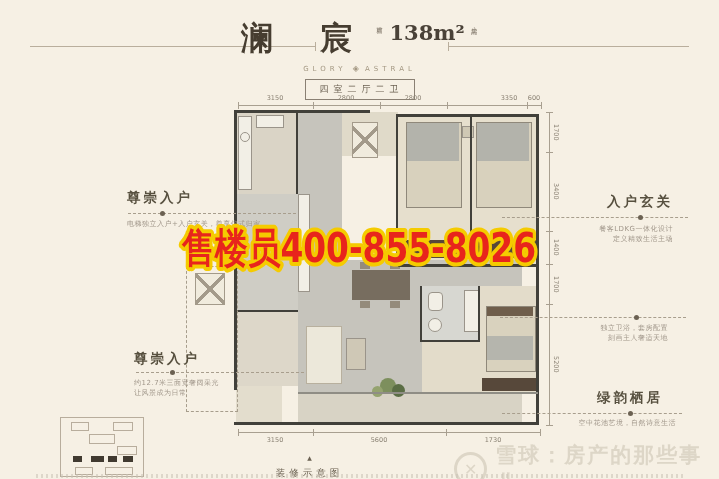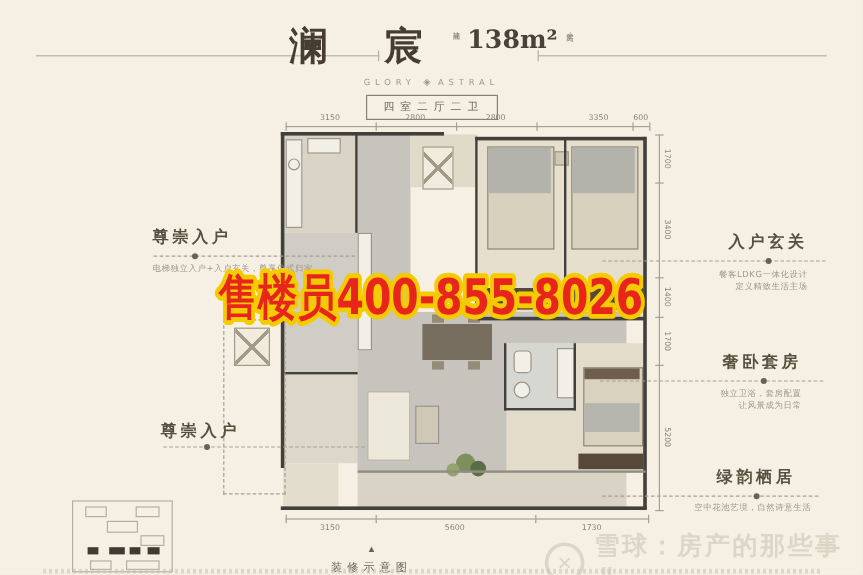--- a/index.html
+++ b/index.html
@@ -73,21 +73,21 @@
   <div class="dimline" style="left:238px;top:105px;width:303px;height:1px;"></div>
   <div class="dimtick" style="left:238px;top:102px;width:1px;height:7px;"></div>
   <div class="dimtick" style="left:313px;top:102px;width:1px;height:7px;"></div>
   <div class="dimtick" style="left:380px;top:102px;width:1px;height:7px;"></div>
   <div class="dimtick" style="left:447px;top:102px;width:1px;height:7px;"></div>
   <div class="dimtick" style="left:527px;top:102px;width:1px;height:7px;"></div>
   <div class="dimtick" style="left:541px;top:102px;width:1px;height:7px;"></div>
   <span class="dimnum" style="left:255px;top:94px;">3150</span>
   <span class="dimnum" style="left:326px;top:94px;">2800</span>
   <span class="dimnum" style="left:393px;top:94px;">2800</span>
-  <span class="dimnum" style="left:467px;top:94px;text-align:right;">3350</span>
+  <span class="dimnum" style="left:489px;top:94px;">3350</span>
   <span class="dimnum" style="left:514px;top:94px;">600</span>
 
   <div class="dimline" style="left:238px;top:432px;width:303px;height:1px;"></div>
   <div class="dimtick" style="left:238px;top:429px;width:1px;height:7px;"></div>
   <div class="dimtick" style="left:313px;top:429px;width:1px;height:7px;"></div>
   <div class="dimtick" style="left:446px;top:429px;width:1px;height:7px;"></div>
   <div class="dimtick" style="left:540px;top:429px;width:1px;height:7px;"></div>
   <span class="dimnum" style="left:255px;top:436px;">3150</span>
   <span class="dimnum" style="left:359px;top:436px;">5600</span>
   <span class="dimnum" style="left:473px;top:436px;">1730</span>
@@ -184,31 +184,34 @@
   <div class="ldot" style="left:638px;top:215px;"></div>
   <div class="leader" style="left:500px;top:317px;width:186px;"></div>
   <div class="ldot" style="left:634px;top:315px;"></div>
   <div class="leader" style="left:502px;top:413px;width:180px;"></div>
   <div class="ldot" style="left:628px;top:411px;"></div>
 
   <div class="feat-title" style="left:127px;top:189px;">尊崇入户</div>
   <div class="feat-desc" style="left:127px;top:219px;width:170px;">电梯独立入户+入户玄关，尊享仪式归家</div>
 
   <div class="feat-title" style="left:134px;top:350px;">尊崇入户</div>
+  <div class="feat-desc" style="left:134px;top:378px;width:150px;">
+    <span style="display:block;">约12.7米三面宽奢阔采光</span>
+    <span style="display:block;">让风景成为日常</span>
+  </div>
 
   <div class="feat-title ta-r" style="left:545px;top:193px;width:128px;">入户玄关</div>
   <div class="feat-desc ta-r" style="left:545px;top:224px;width:128px;">
     <span style="display:block;">餐客LDKG一体化设计</span>
     <span style="display:block;">定义精致生活主场</span>
   </div>
 
-  <div class="feat-title ta-r" style="left:540px;top:293px;width:128px;">奢卧套房</div>
   <div class="feat-desc ta-r" style="left:540px;top:323px;width:128px;">
     <span style="display:block;">独立卫浴，套房配置</span>
-    <span style="display:block;">让风景成为日常</span>
+    <span style="display:block;">刻画主人奢适天地</span>
   </div>
 
   <div class="feat-title ta-r" style="left:535px;top:389px;width:128px;">绿韵栖居</div>
   <div class="feat-desc ta-r" style="left:528px;top:418px;width:148px;">空中花池艺境，自然诗意生活</div>
 
   <div class="siteplan">
     <div class="sp" style="left:10px;top:4px;width:16px;height:7px;"></div>
     <div class="sp" style="left:52px;top:4px;width:18px;height:7px;"></div>
     <div class="sp" style="left:28px;top:16px;width:24px;height:8px;"></div>
     <div class="sp" style="left:56px;top:28px;width:18px;height:7px;"></div>

